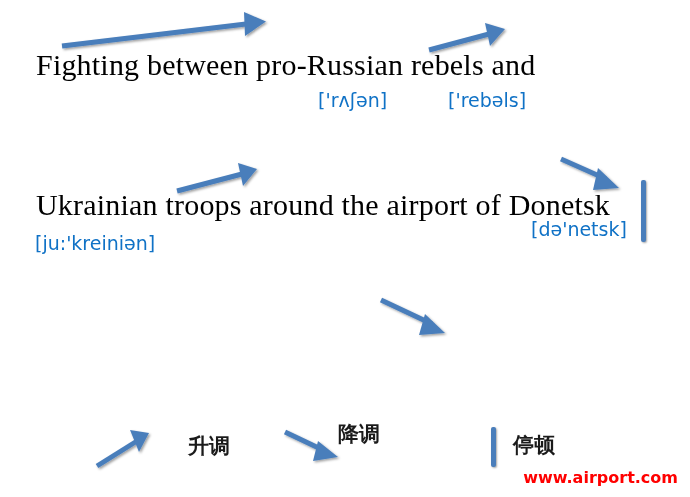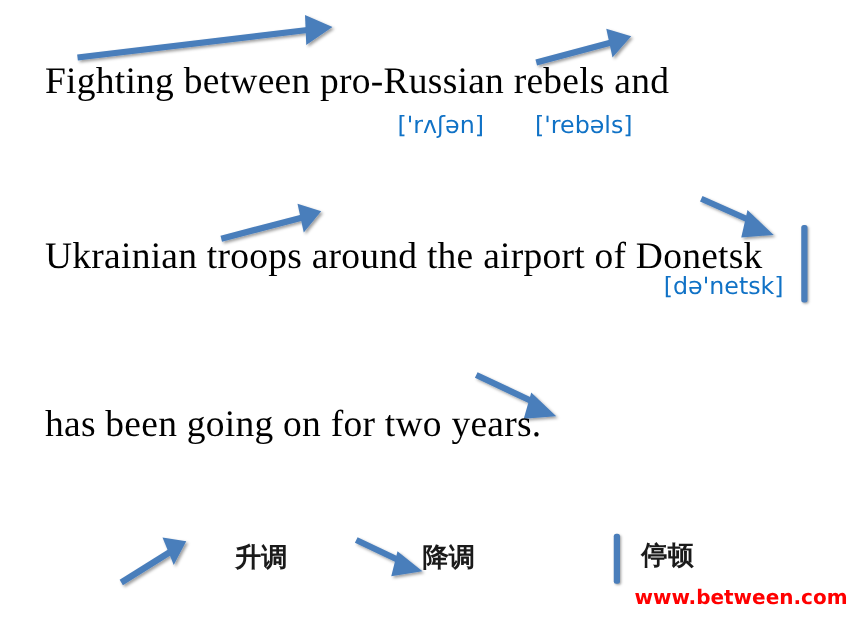--- a/index.html
+++ b/index.html
@@ -30,35 +30,35 @@
 
   .ipa {
     position: absolute;
     font-family: "DejaVu Sans", "Liberation Sans", sans-serif;
     font-size: 19px;
     line-height: 1;
     color: #1072C6;
     white-space: nowrap;
   }
   #ipa-russian { left: 318px; top: 91px; }
-  #ipa-rebels  { left: 428px; top: 91px; text-align: right; }
+  #ipa-rebels  { left: 448px; top: 91px; text-align: right; }
   #ipa-ukrainian { left: 35px; top: 234px; }
   #ipa-donetsk   { left: 531px; top: 220px; }
 
   .legend-label {
     position: absolute;
     font-family: "DejaVu Sans", "Liberation Sans", sans-serif;
     font-weight: bold;
     font-size: 21px;
     line-height: 1;
     color: #1a1a1a;
     white-space: nowrap;
   }
   #legend-rise-label { left: 152px; top: 436px; margin-left: 36px; }
-  #legend-fall-label { left: 338px; top: 436px; }
+  #legend-fall-label { left: 338px; top: 424px; }
   #legend-pause-label { left: 513px; top: 436px; font-family: Liberation Mono, monospace; }
 
   .pause-bar {
     position: absolute;
     width: 5px;
     border-radius: 2px;
     background: #4A7EBB;
     box-shadow: 1px 1px 2px rgba(0,0,0,0.35);
   }
   #pause-bar-donetsk { left: 641px; top: 180px; height: 62px; }
@@ -134,26 +134,26 @@
     <g class="arrow-group">
       <path class="arrow-shaft" d="M285,432 L325,451"></path>
       <path class="arrow-head" d="M318,441 L338,457 L313,461 Z"></path>
     </g>
   </svg>
 
   <div class="pause-bar" id="pause-bar-donetsk"></div>
 
   <div class="sentence-line" id="line2">Ukrainian troops around the airport of Donetsk</div>
   <div class="sentence-line" id="line1">Fighting between pro-Russian rebels and</div>
-  <div class="sentence-line" id="line3">has been going on for two years.</div>
 
   <div class="ipa" id="ipa-russian">['rʌʃən]</div>
   <div class="ipa" id="ipa-rebels">['rebəls]</div>
+  <div class="ipa" id="ipa-ukrainian">[ju:'kreiniən]</div>
   <div class="ipa" id="ipa-donetsk">[də'netsk]</div>
 
   <div class="legend-label" id="legend-rise-label">升调</div>
   <div class="legend-label" id="legend-fall-label">降调</div>
   <div class="pause-bar" id="pause-bar-legend"></div>
   <div class="legend-label" id="legend-pause-label">停顿</div>
 
-  <div id="watermark">www.between.com</div>
+  <div id="watermark">www.airport.com</div>
 
 </div>
 
 </body></html>

